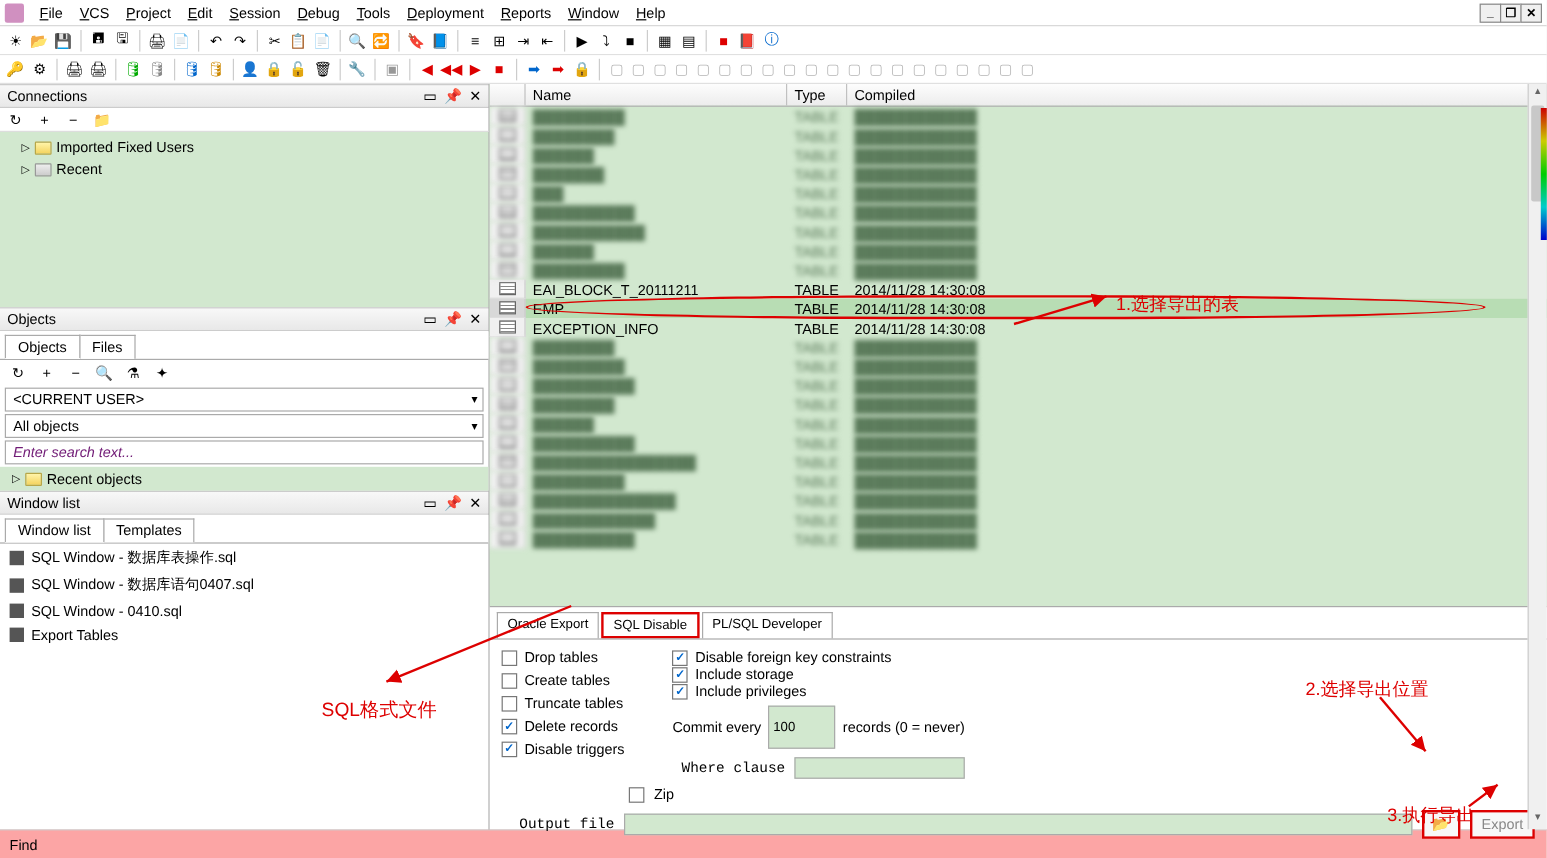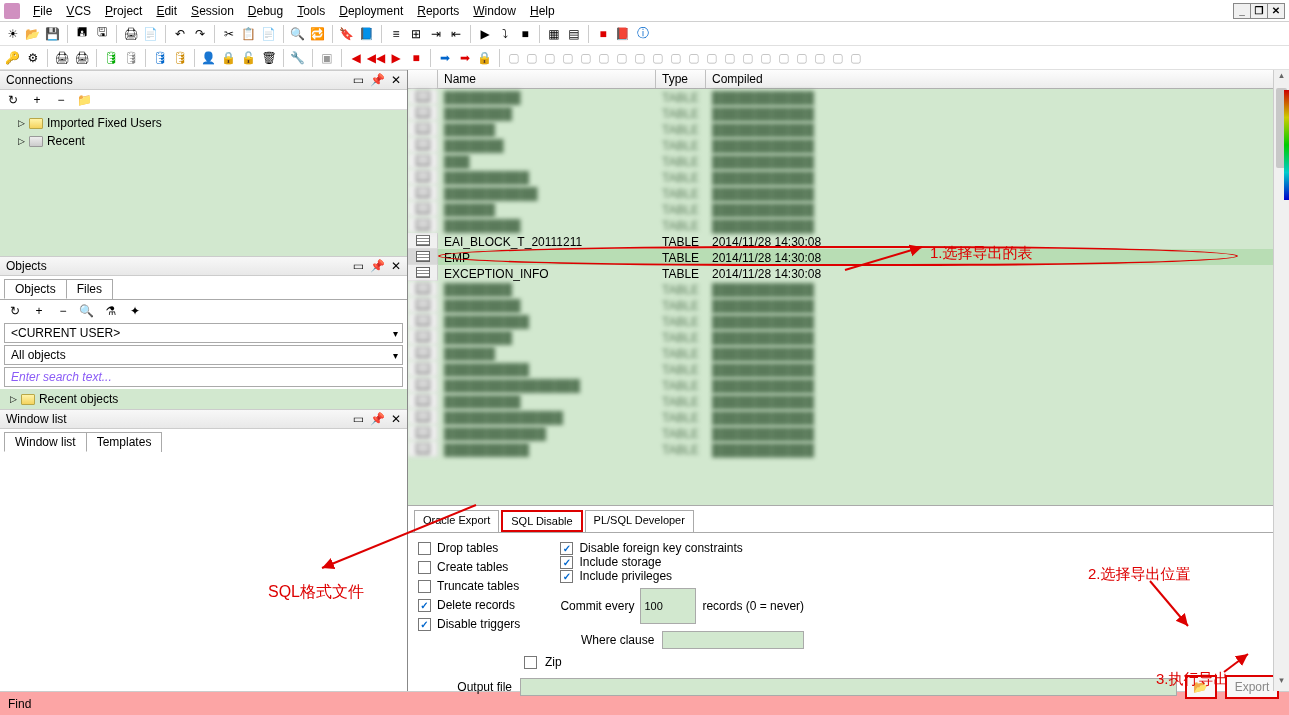--- a/index.html
+++ b/index.html
@@ -32,21 +32,21 @@
 .tree-item { display: flex; align-items: center; gap: 4px; padding: 2px 0 2px 12px; }
 .folder-icon { width: 14px; height: 11px; background: linear-gradient(#fff4a8,#f4d35e); border: 1px solid #b8a748; border-radius: 1px; display: inline-block; }
 
 .objects-body { background: #fff; flex: 0 0 auto; }
 .tab-row { display: flex; padding: 3px 4px 0 4px; background: #fff; }
 .tab { padding: 2px 10px; border: 1px solid #aaa; border-bottom: none; background: #fff; margin-right: -1px; position: relative; }
 .tab.active { z-index: 1; border-bottom: 1px solid #fff; }
 .obj-toolbar { height: 22px; display: flex; align-items: center; gap: 6px; padding: 2px 6px; border-top: 1px solid #aaa; }
 .combo { height: 20px; border: 1px solid #aaa; background: #fff; display: flex; align-items: center; padding: 0 4px 0 6px; margin: 2px 4px; }
 .combo .arrow { margin-left: auto; font-size: 10px; }
-.search-box { margin: 2px 4px; height: 20px; border: 1px solid #aaa; padding: 0 6px; display: flex; align-items: center; color: #8b5cf6; font-style: italic; }
+.search-box { margin: 2px 4px; height: 20px; border: 1px solid #aaa; padding: 0 6px; display: flex; align-items: center; color: #701a75; font-style: italic; }
 .recent-row { display: flex; align-items: center; gap: 4px; padding: 3px 10px; background: #d2e8cf; }
 
 .windowlist-body { flex: 1; background: #fff; overflow: auto; }
 .wl-item { display: flex; align-items: center; gap: 6px; padding: 3px 8px; }
 .wl-icon { width: 12px; height: 12px; background: #555; display: inline-block; }
 
 
 .right-panel { flex: 1; display: flex; flex-direction: column; position: relative; }
 
 .grid-area { flex: 1; overflow: auto; position: relative; background: #d2e8cf; }
@@ -76,21 +76,21 @@
 .export-body { flex: 1; border-top: 1px solid #aaa; padding: 8px 10px; display: flex; flex-direction: column; gap: 4px; position: relative; }
 .check-row { display: flex; align-items: center; gap: 6px; }
 .checkbox { width: 13px; height: 13px; border: 1px solid #777; background: #fff; display: inline-flex; align-items: center; justify-content: center; font-size: 10px; color: #06c; }
 .checkbox.checked::after { content: "✓"; font-weight: bold; }
 .opt-cols { display: flex; gap: 40px; }
 .opt-col { display: flex; flex-direction: column; gap: 5px; }
 .commit-row { display: flex; align-items: center; gap: 6px; }
 .spin { width: 56px; height: 36px; border: 1px solid #aaa; background: #d2e8cf; display: inline-flex; align-items: center; padding: 0 3px; font-size: 11px; }
 .where-row, .zip-row, .output-row { display: flex; align-items: center; gap: 8px; margin-top: 2px; }
 .long-input { flex: 1; height: 18px; background: #d2e8cf; border: 1px solid #aaa; }
-.label-right { width: 94px; text-align: right; }
+.label-right { width: 94px; text-align: right; font-family: Liberation Mono, monospace; }
 .browse-btn { width: 32px; height: 24px; border: 2px solid #d00; background: #f8f8f8; display: inline-flex; align-items: center; justify-content: center; }
 .export-btn { width: 54px; height: 24px; border: 2px solid #d00; background: #f8f8f8; color: #888; display: inline-flex; align-items: center; justify-content: center; }
 
 .status-row { height: 18px; border-top: 1px solid #ccc; display: flex; align-items: center; padding: 0 6px; gap: 6px; font-size: 11px; margin-top: 20px; }
 .status-row .close-x { margin-left: auto; font-size: 10px; }
 .dot-green { width: 8px; height: 8px; background: #3c3; border-radius: 50%; display: inline-block; }
 
 
 .find-bar { height: 24px; background: #fca5a5; border-top: 1px solid #ccc; display: flex; align-items: center; padding: 0 8px; }
 
@@ -268,20 +268,38 @@
           <span>▭</span>
           <span>📌</span>
           <span>✕</span>
         </span>
     </div>
     <div class="windowlist-body">
       <div class="tab-row">
         <div class="tab active">Window list</div>
         <div class="tab">Templates</div>
       </div>
+      <div style="border-top:1px solid #aaa" id="wl-items">
+          <div class="wl-item">
+            <span class="wl-icon"></span>
+            <span>SQL Window - 数据库表操作.sql</span>
+          </div>
+          <div class="wl-item">
+            <span class="wl-icon"></span>
+            <span>SQL Window - 数据库语句0407.sql</span>
+          </div>
+          <div class="wl-item">
+            <span class="wl-icon"></span>
+            <span>SQL Window - 0410.sql</span>
+          </div>
+          <div class="wl-item">
+            <span class="wl-icon"></span>
+            <span>Export Tables</span>
+          </div>
+        </div>
     </div>
   </div>
 
   <div class="right-panel">
     <div class="grid-area">
       <div class="grid-header">
         <div class="gh c0"></div>
         <div class="gh c1">Name</div>
         <div class="gh c2">Type</div>
         <div class="gh c3">Compiled</div>

